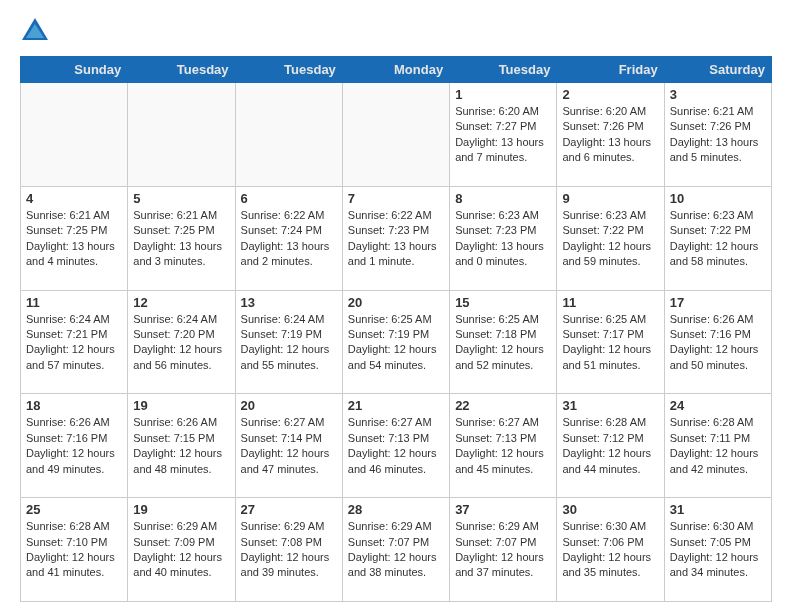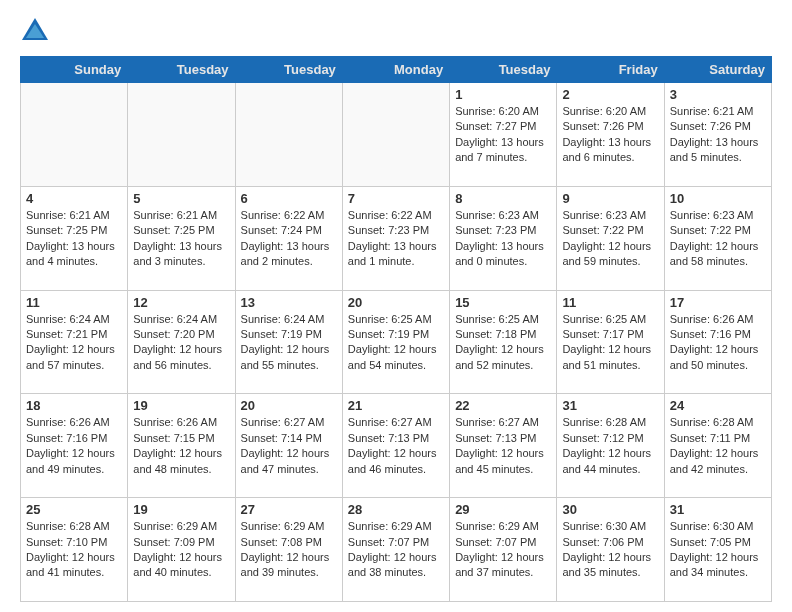--- a/index.html
+++ b/index.html
@@ -335,21 +335,21 @@
 and 39 minutes.</div>
           </td>
           <td>
             <div class="day-num">28</div>
             <div class="day-info" style="white-space: pre-line;">Sunrise: 6:29 AM
 Sunset: 7:07 PM
 Daylight: 12 hours
 and 38 minutes.</div>
           </td>
           <td>
-            <div class="day-num">29</div>
+            <div class="day-num">37</div>
             <div class="day-info" style="white-space: pre-line;">Sunrise: 6:29 AM
 Sunset: 7:07 PM
 Daylight: 12 hours
 and 37 minutes.</div>
           </td>
           <td>
             <div class="day-num">30</div>
             <div class="day-info" style="white-space: pre-line;">Sunrise: 6:30 AM
 Sunset: 7:06 PM
 Daylight: 12 hours

